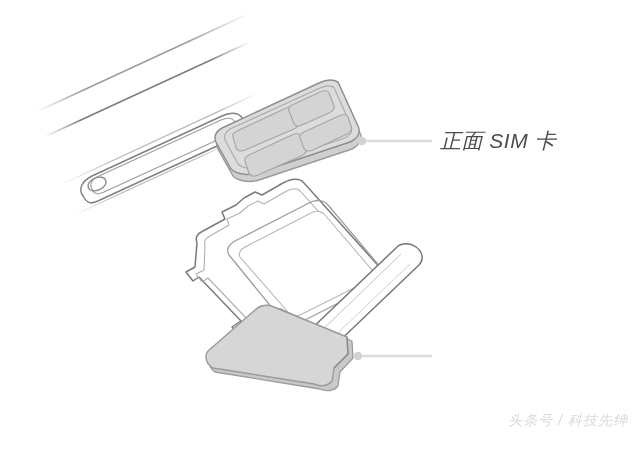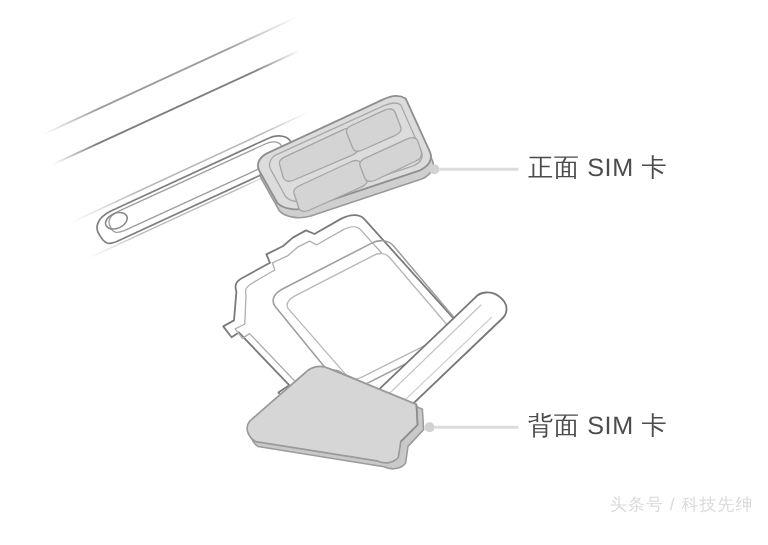--- a/index.html
+++ b/index.html
@@ -9,20 +9,21 @@
   }
   body {
     font-family: "Liberation Sans", "DejaVu Sans", sans-serif;
   }
   #stage {
     position: relative;
     width: 640px;
     height: 440px;
     background: #ffffff;
     overflow: hidden;
+    font-style: italic;
   }
   #diagram {
     position: absolute;
     left: 0;
     top: 0;
     width: 640px;
     height: 454px;
     display: block;
   }
   .label {
@@ -289,17 +290,16 @@
       <line x1="366" y1="141" x2="432" y2="141" stroke="#dcdcdc" stroke-width="2.4"></line>
     </g>
     <g>
       <circle cx="358" cy="356" r="4.2" fill="#d2d2d2"></circle>
       <line x1="362" y1="356" x2="432" y2="356" stroke="#dcdcdc" stroke-width="2.4"></line>
     </g>
   </svg>
 
   <div class="label" id="label-front">正面 SIM 卡</div>
 
-  <div class="label" id="label-back">背面 SIM 卡</div>
 
   <div id="watermark">头条号 / 科技先绅</div>
 
 </div>
 
 </body></html>

